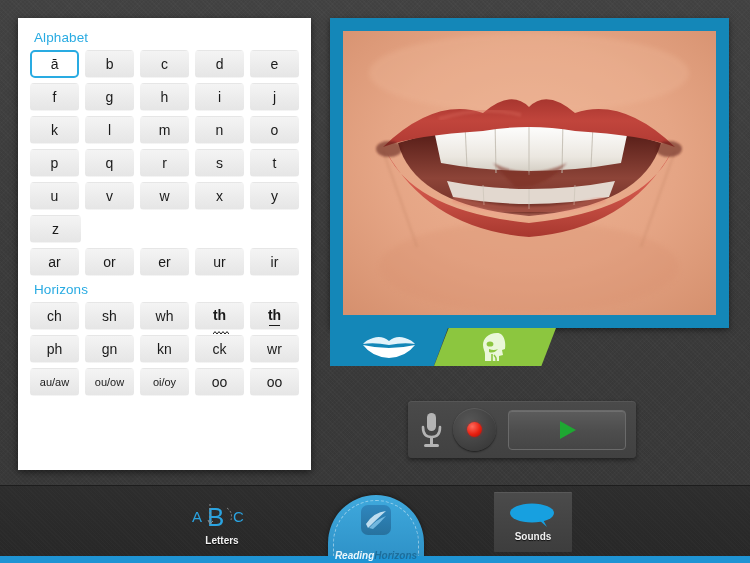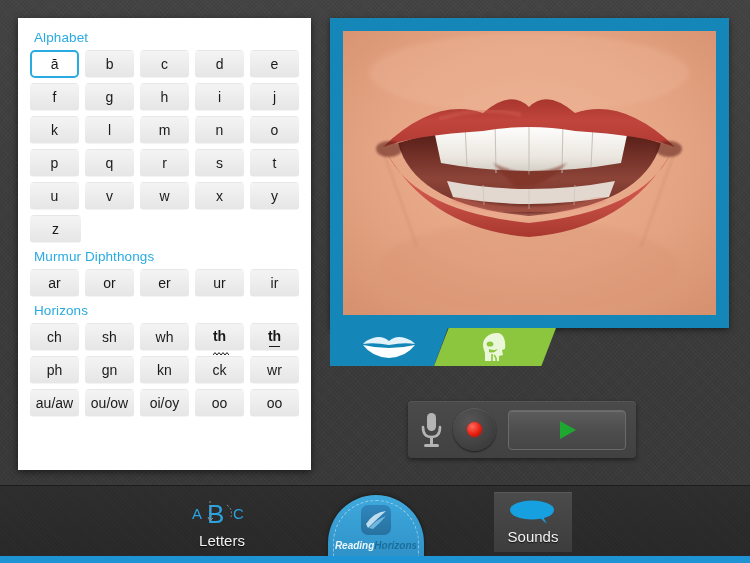--- a/index.html
+++ b/index.html
@@ -62,21 +62,21 @@
     color: #1a1a1a;
     line-height: 1;
     position: relative;
     user-select: none;
   }
   .tile.selected {
     background: #ffffff;
     border: 2px solid #29abe2;
     border-radius: 5px;
   }
-  .tile.small { font-size: 14px; }
+  .tile.small { font-size: 11px; }
 
   
   .tile .th-wrap { position: relative; display: inline-block; padding-bottom: 2px; font-weight: bold; }
   .tile .mark-line {
     position: absolute; left: 1px; right: 1px; bottom: -2px;
     height: 1.5px; background: #1a1a1a;
   }
   .tile .mark-wave {
     position: absolute; left: 0px; right: 0px; bottom: -3px; height: 4px;
     display: block;
@@ -177,22 +177,22 @@
   }
   #nav-letters { left: 180px; top: 8px; width: 84px; height: 58px; }
   #nav-sounds {
     left: 494px; top: 6px; width: 78px; height: 60px;
     background: linear-gradient(180deg, #4b4b4b 0%, #3d3d3d 100%);
     border-radius: 1px;
     box-shadow: inset 0 1px 0 rgba(255,255,255,0.08);
   }
   .nav-label {
     color: #f2f2f2;
-    font-size: 15px;
-    font-weight: normal;
+    font-size: 10px;
+    font-weight: bold;
     margin-top: 3px;
     text-shadow: 0 1px 1px rgba(0,0,0,0.8);
   }
 
   
   #logo-badge {
     position: absolute;
     left: 328px; bottom: 0;
     width: 96px; height: 68px;
     border-radius: 48px 48px 0 0;
@@ -213,21 +213,21 @@
   }
   #logo-mark {
     width: 30px; height: 30px;
     border-radius: 7px;
     background: linear-gradient(180deg, #2f86bd 0%, #27729f 100%);
     display: flex; align-items: center; justify-content: center;
     position: relative; z-index: 2;
   }
   #logo-wordmark {
     position: relative; z-index: 2;
-    margin-top: 5px;
+    margin-top: 15px;
     font-size: 10px;
     font-style: italic;
     font-weight: bold;
     white-space: nowrap;
   }
   .wm-a { color: #eaf6fc; }
   .wm-b { color: #1c6d9b; }
 </style>
 </head>
 <body>
@@ -268,21 +268,20 @@
         <div class="tile-row">
           <div class="tile">u</div>
           <div class="tile">v</div>
           <div class="tile">w</div>
           <div class="tile">x</div>
           <div class="tile">y</div>
         </div>
         <div class="tile-row">
           <div class="tile">z</div>
         </div>
-        <div class="group-title">Murmur Diphthongs</div>
         <div class="tile-row">
           <div class="tile">ar</div>
           <div class="tile">or</div>
           <div class="tile">er</div>
           <div class="tile">ur</div>
           <div class="tile">ir</div>
         </div>
         <div class="group-title">Horizons</div>
         <div class="tile-row">
           <div class="tile">ch</div>

